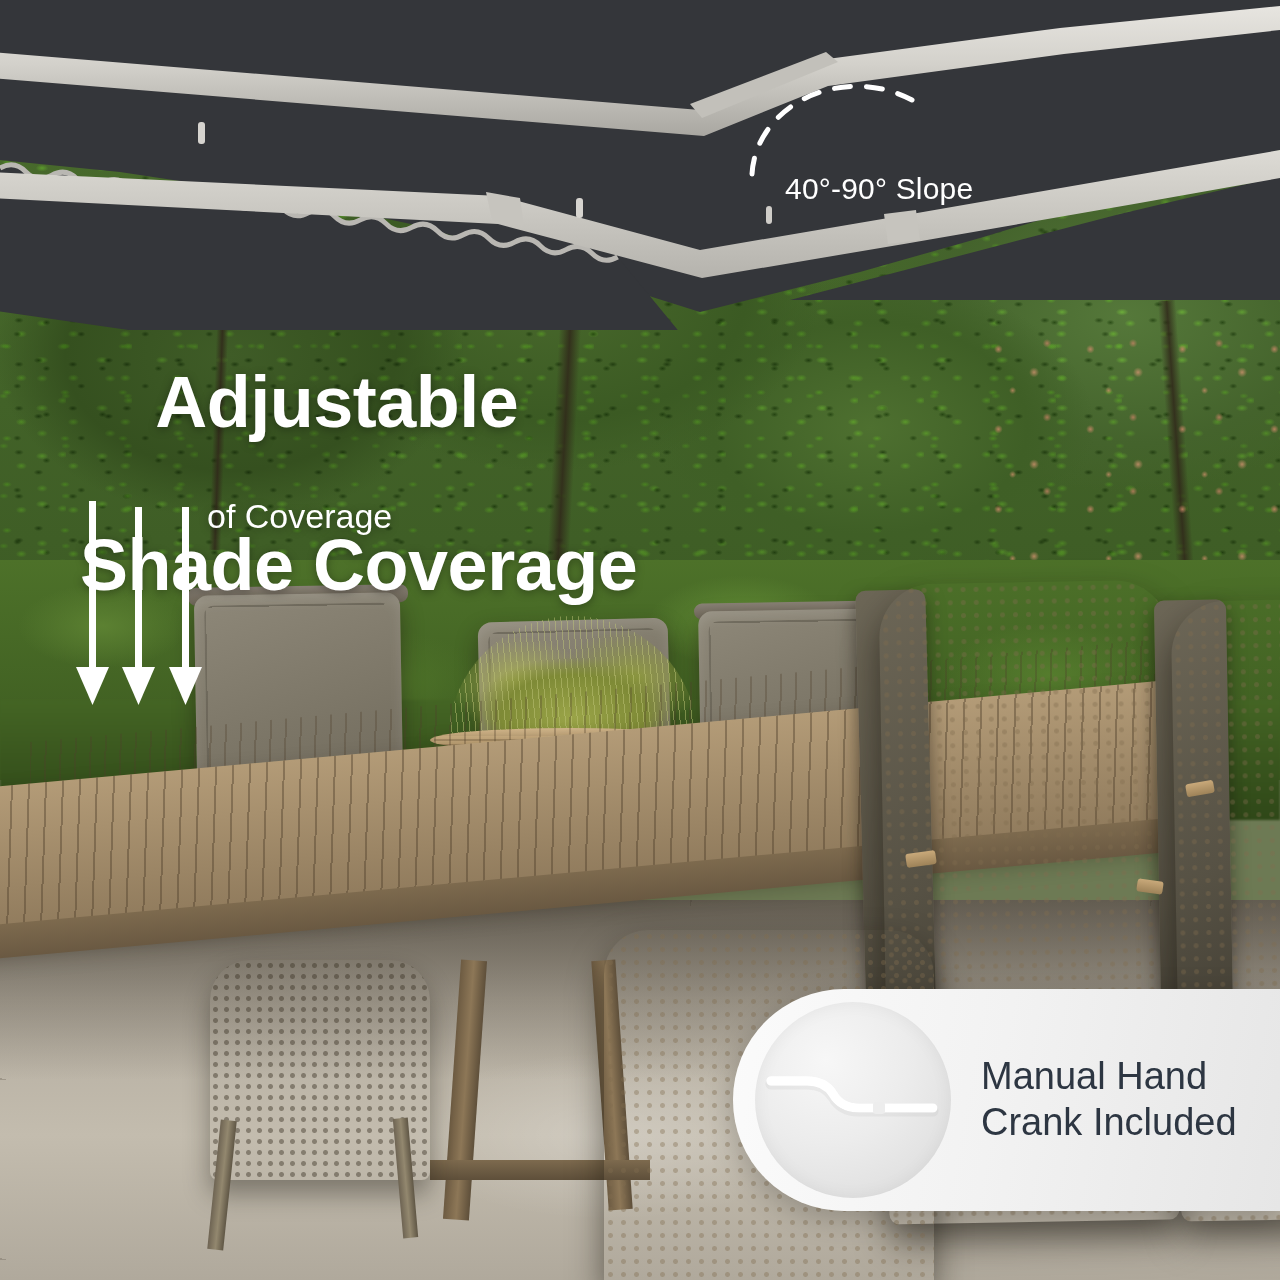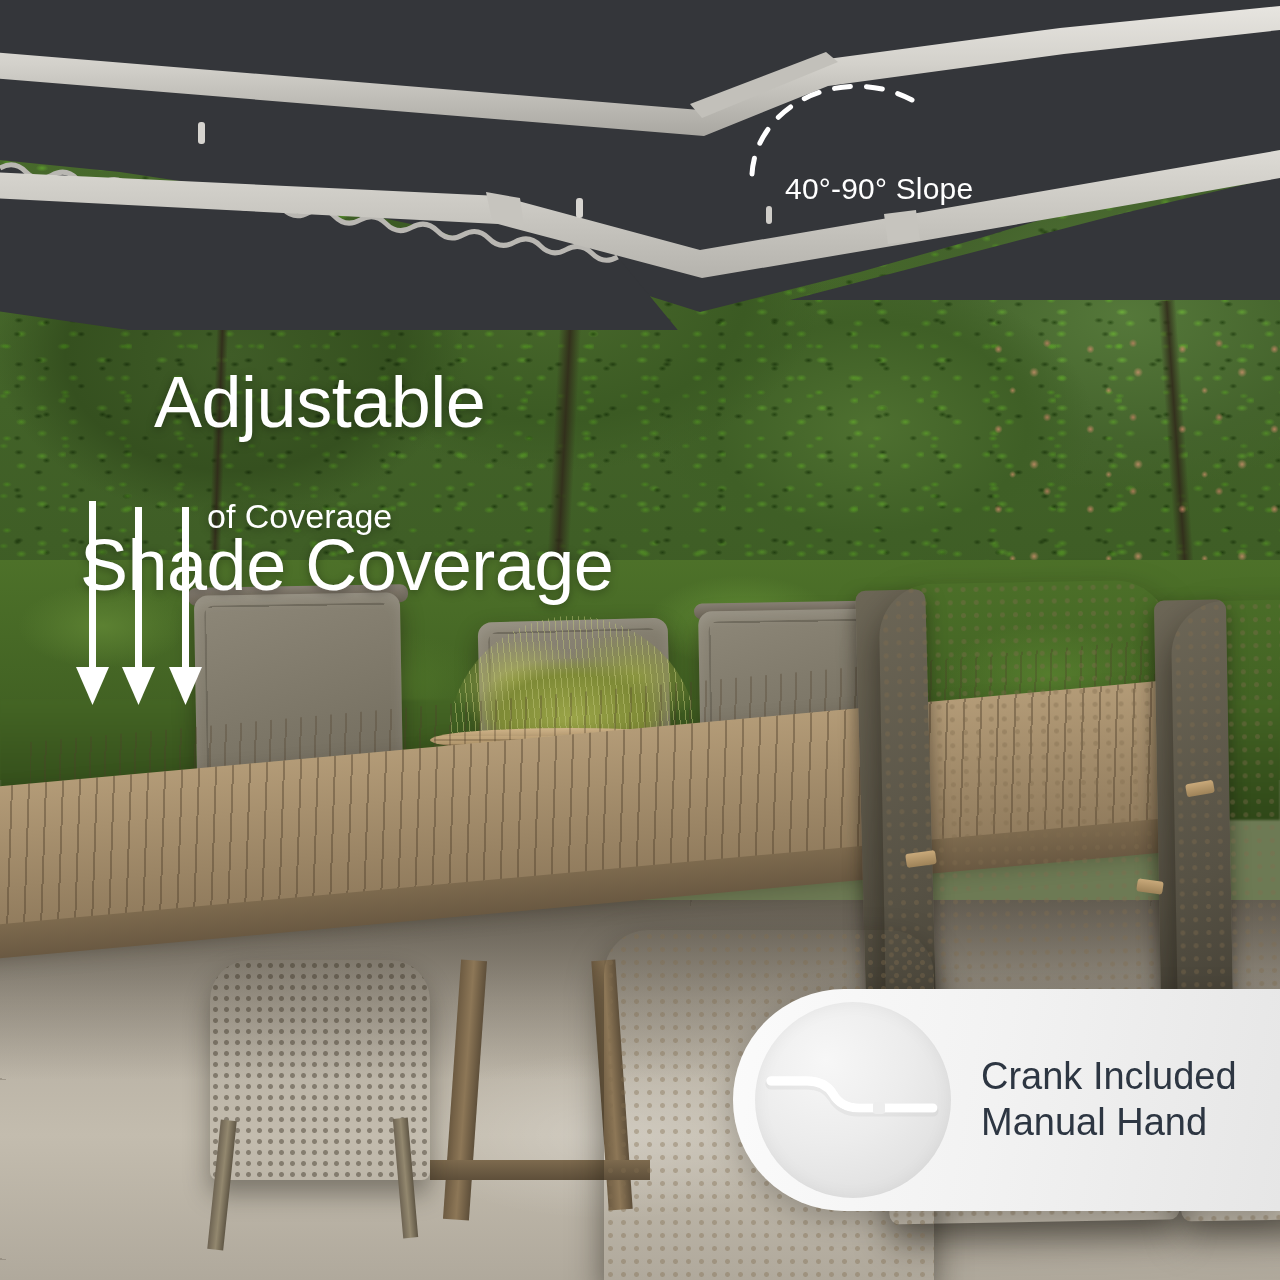--- a/index.html
+++ b/index.html
@@ -212,21 +212,21 @@
     border-radius:inherit;
   }
 
   
   .awning{position:absolute;left:0;top:0;width:1280px;height:330px;pointer-events:none;}
   .awning svg{display:block;}
 
   
   .headline{
     position:absolute;left:80px;top:296px;
-    color:#fff;font-size:72px;line-height:.98;font-weight:400;
+    color:#fff;font-size:72px;line-height:.98;font-weight:700;
     letter-spacing:-0.5px;text-shadow:0 2px 10px rgba(0,0,0,.34);
     white-space:pre;
   }
   .headline .hl2{display:block;margin-top:22px;}
   .subtext{
     position:absolute;left:207px;top:495px;
     color:#fff;font-size:34px;line-height:1.28;font-weight:400;
     text-shadow:0 2px 8px rgba(0,0,0,.34);
   }
   .slope-label{
@@ -411,18 +411,18 @@
         </defs>
 
         <path d="M16,79 L52,79 Q70,79 78,92 Q86,106 104,106 L178,106" fill="none" stroke="url(#rodG)" stroke-width="9" stroke-linecap="round"></path>
         <path d="M16,79 L52,79 Q70,79 78,92 Q86,106 104,106 L178,106" fill="none" stroke="rgba(160,160,160,.35)" stroke-width="11" stroke-linecap="round" opacity=".35" transform="translate(0,3)"></path>
         <path d="M16,79 L52,79 Q70,79 78,92 Q86,106 104,106 L178,106" fill="none" stroke="#ffffff" stroke-width="9" stroke-linecap="round"></path>
 
         <rect x="118" y="100" width="12" height="12" rx="3" fill="#ededed"></rect>
       </svg>
     </div>
     <div class="crank-text">
+      <div>Manual Hand</div>
       <div>Crank Included</div>
-      <div>Manual Hand</div>
     </div>
   </div>
 
 </div>
 
 </body></html>

